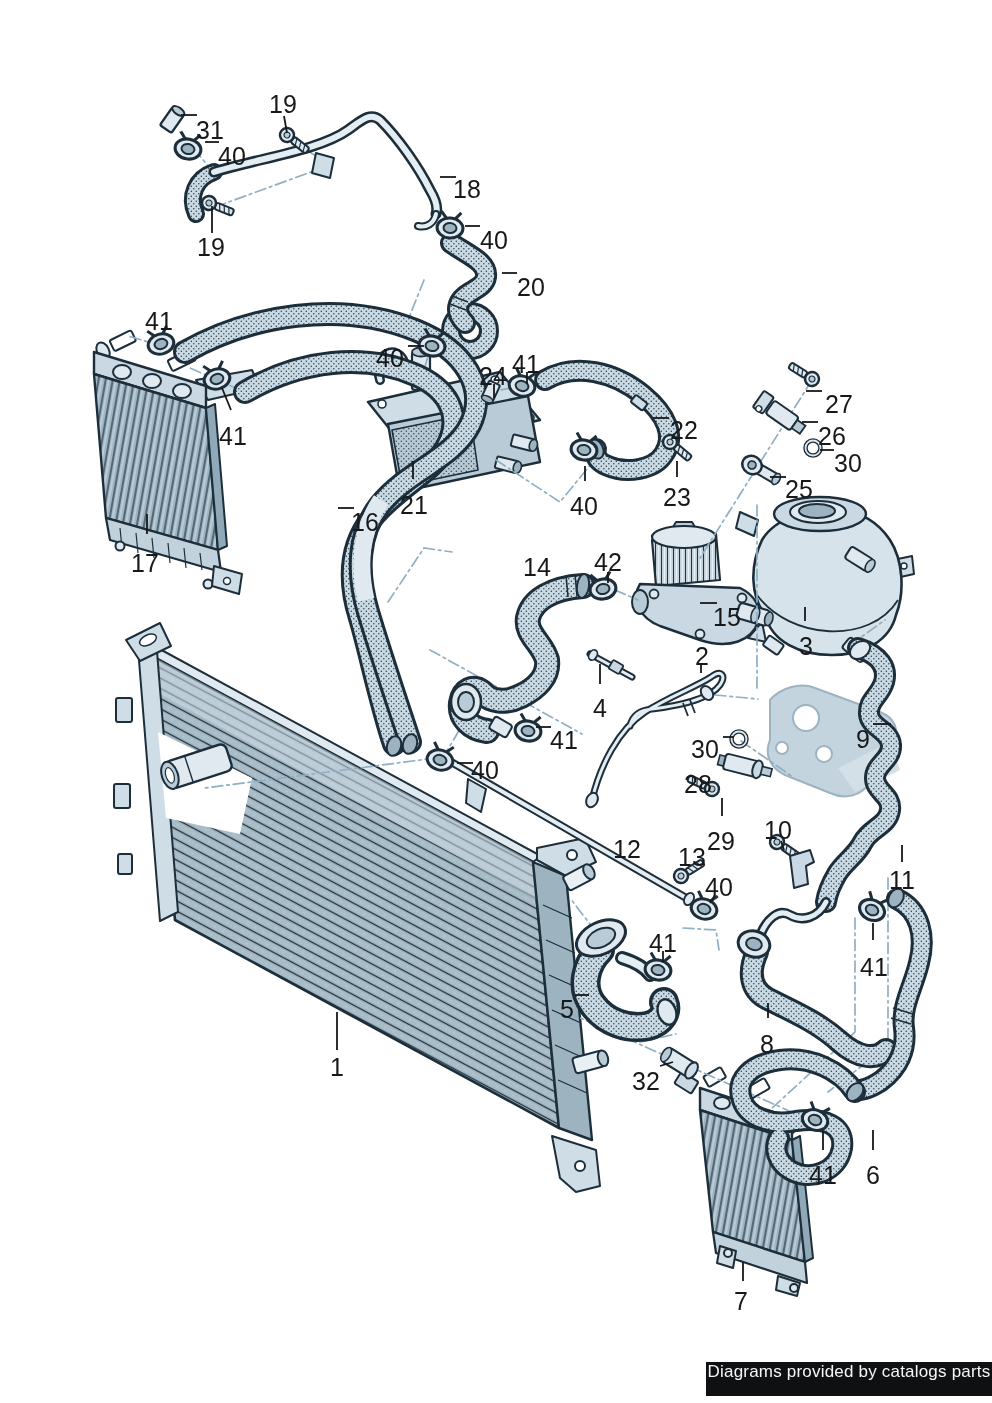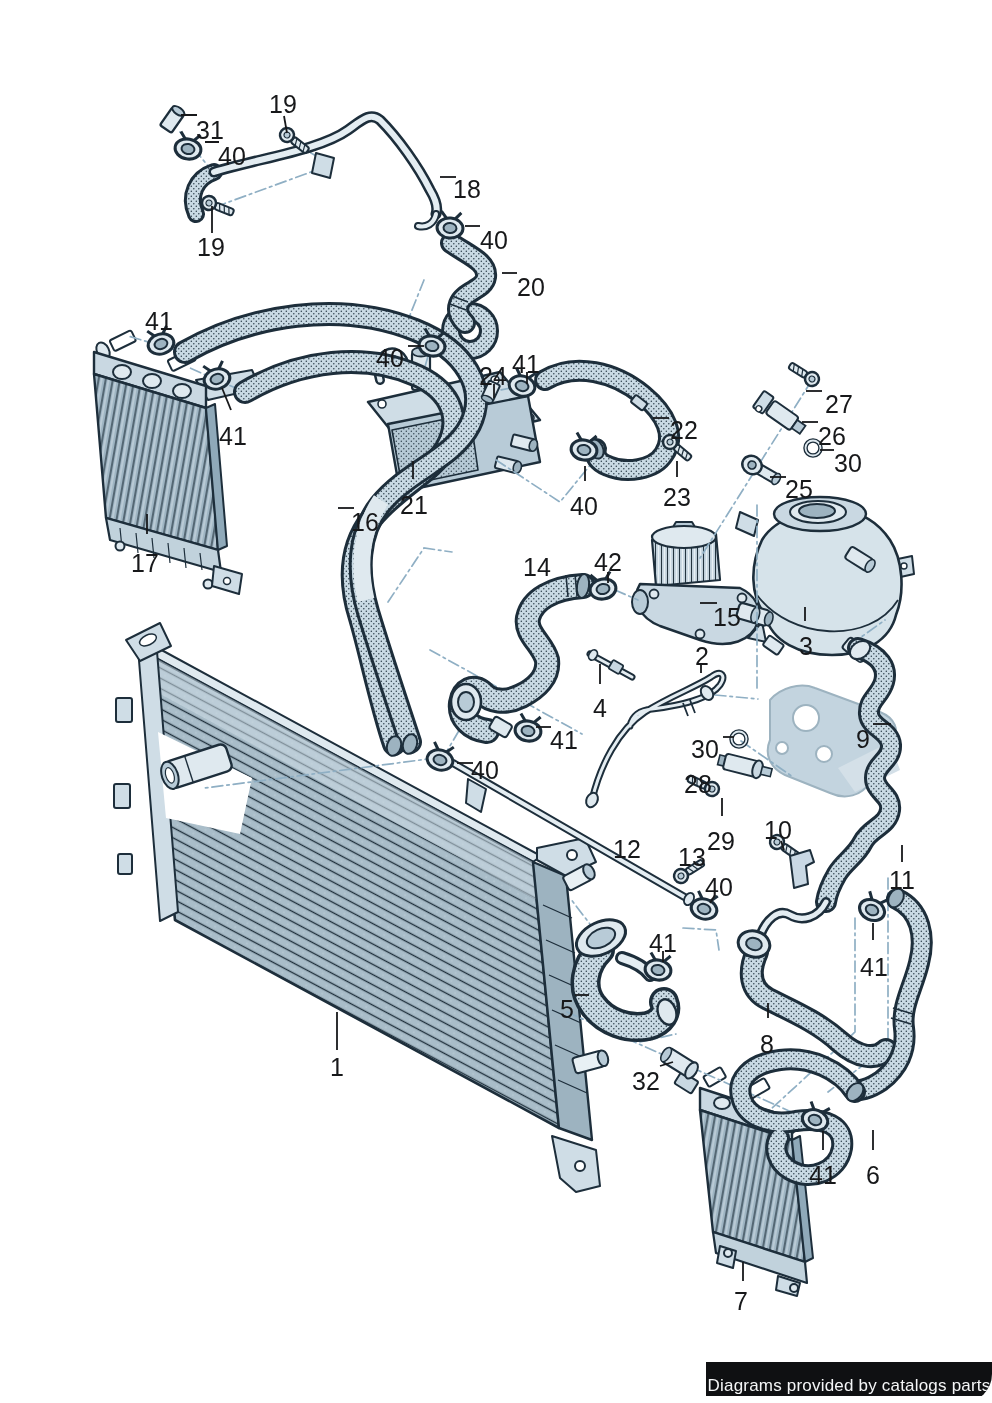--- a/index.html
+++ b/index.html
@@ -1,33 +1,33 @@
 <!DOCTYPE html>
 <html style="--paper: #ffffff; --line: #1d2e3b; --ref: #8fafc4; --label: #17181a; --footer-bg: #0f1012; --footer-fg: #f5f6f7;"><head>
 <meta charset="utf-8">
 <style>
   :root{
     --paper:#ffffff; --line:#1d2e3b; --ref:#8fafc4; --label:#17181a;
     --footer-bg:#0f1012; --footer-fg:#f5f6f7;
   }
   html,body{margin:0;padding:0;background:#fff;}
   .stage{position:relative;width:992px;height:1403px;background:var(--paper);
-         font-family:"Liberation Sans","DejaVu Sans",sans-serif;overflow:hidden;border-radius:29px;}
+         font-family:"Liberation Sans","DejaVu Sans",sans-serif;overflow:hidden;}
   .stage svg{position:absolute;left:0;top:0;}
   .hO{fill:none;stroke:var(--line);stroke-linecap:round;}
   .hI{fill:none;stroke:url(#dots);stroke-linecap:round;}
   .mO{fill:none;stroke:var(--line);stroke-linecap:round;}
   .mI{fill:none;stroke:#e4edf2;stroke-linecap:round;}
   .pt{stroke:var(--line);stroke-linejoin:round;}
   .ref{fill:none;stroke:var(--ref);stroke-width:1.7;stroke-dasharray:11 4 2.5 4;stroke-linecap:round;}
   .lbl{font:25px "Liberation Sans","DejaVu Sans",sans-serif;fill:var(--label);}
   .ldr{stroke:var(--label);stroke-width:1.8;}
   .footer{position:absolute;left:706px;top:1362px;width:286px;height:34px;
           background:var(--footer-bg);color:var(--footer-fg);display:flex;
-          align-items:flex-end;justify-content:center;font-size:17px;letter-spacing:.2px;}
+          align-items:flex-start;justify-content:center;font-size:17px;letter-spacing:.2px;}
 </style>
 </head>
 <body>
 
 <div class="stage">
 <svg width="992" height="1403" viewBox="0 0 992 1403">
   <defs>
     <pattern id="dots" width="5" height="5" patternUnits="userSpaceOnUse">
       <rect width="5" height="5" fill="#c9dae4"></rect>
       <circle cx="1.3" cy="1.3" r="0.75" fill="#2c3e4a"></circle>

